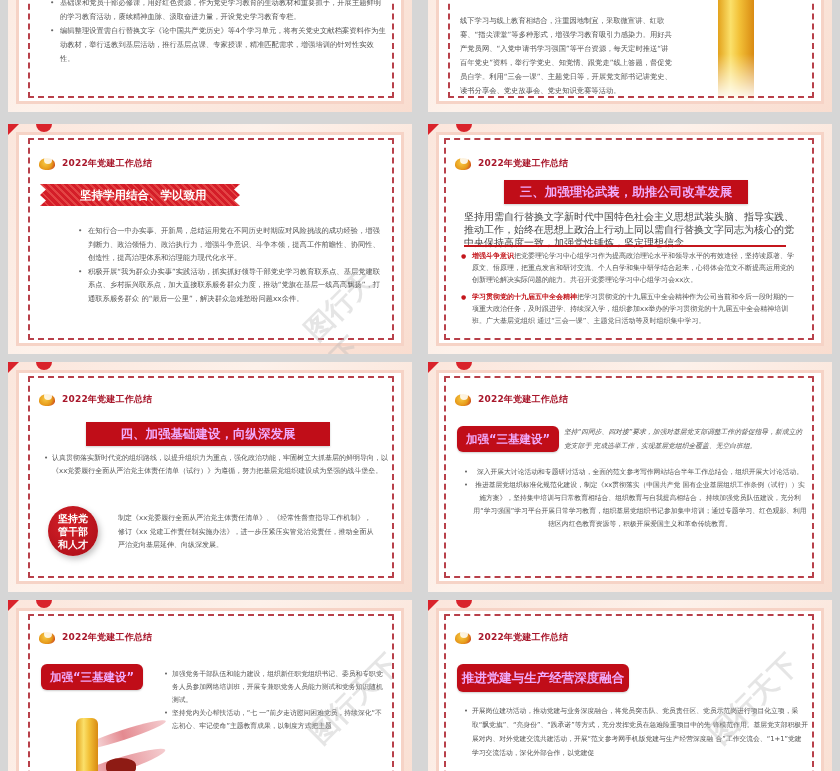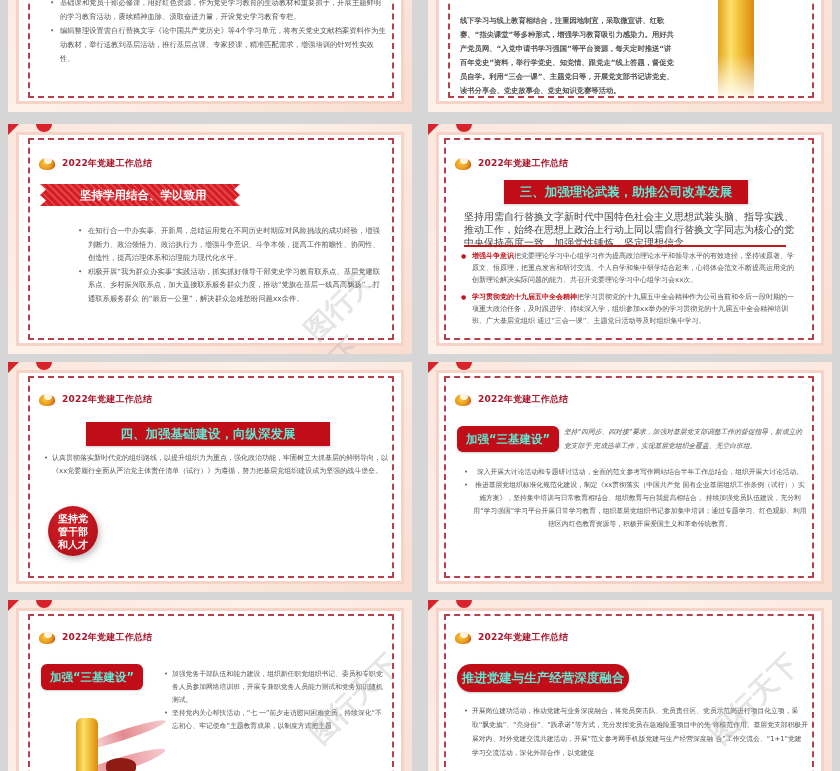--- a/index.html
+++ b/index.html
@@ -42,21 +42,21 @@
     background:#fff; opacity:.85;
   }
   .hdr-title { font-size:9px; font-weight:bold; color:#a8162a; letter-spacing:.2px; }
   .body-text { font-size:7.3px; line-height:14px; color:#555; }
   .bullets { list-style:none; margin:0; padding:0; }
   .bullets li { position:relative; padding-left:12px; }
   .bullets li::before { content:"•"; position:absolute; left:2px; color:#666; }
   .red-bullets li::before { content:"●"; color:#c4161c; font-size:6px; left:1px; }
   .hl { color:#c4161c; font-weight:bold; }
   .banner {
-    position:absolute; background:#c00d18; color:#5eead4; font-weight:bold;
+    position:absolute; background:#c00d18; color:#f0abfc; font-weight:bold;
     display:flex; align-items:center; justify-content:center;
     box-shadow:0 1px 2px rgba(0,0,0,.2);
     text-align:right;
   }
   .ribbon {
     position:absolute; left:40px; top:184px; width:200px; height:22px;
     background:
       repeating-linear-gradient(45deg,rgba(255,140,120,.35) 0 2px,transparent 2px 5px),
       #d41d28;
     color:#fff; font-weight:bold; font-size:11.5px;
@@ -102,21 +102,21 @@
       <li style="padding-left:12px;">基础课和党员干部必修课，用好红色资源，作为党史学习教育的生动教材和重要抓手，开展主题鲜明的学习教育活动，赓续精神血脉、汲取奋进力量，开设党史学习教育专栏。</li>
       <li>编辑整理设置需自行替换文字《论中国共产党历史》等4个学习单元，将有关党史文献档案资料作为生动教材，举行送教到基层活动，推行基层点课、专家授课，精准匹配需求，增强培训的针对性实效性。</li>
     </ul>
   </div>
 </div>
 
 <div class="slide" style="left:428px; top:-118px;">
   <div class="frame"></div>
   <div class="dash"></div>
   <div class="body-text" style="position:absolute; left:32px; top:114px; width:214px; height:102px; overflow:hidden; display:flex; flex-direction:column; justify-content:flex-end;">
-    <p style="margin:0;font-weight:bold;">线下学习与线上教育相结合，注重因地制宜，采取微宣讲、红歌赛、“指尖课堂”等多种形式，增强学习教育吸引力感染力。用好共产党员网、“入党申请书学习强国”等平台资源，每天定时推送“讲百年党史”资料，举行学党史、知党情、跟党走”线上答题，督促党员自学。利用“三会一课”、主题党日等，开展党支部书记讲党史、读书分享会、党史故事会、党史知识竞赛等活动。</p>
+    <p style="margin:0;">线下学习与线上教育相结合，注重因地制宜，采取微宣讲、红歌赛、“指尖课堂”等多种形式，增强学习教育吸引力感染力。用好共产党员网、“入党申请书学习强国”等平台资源，每天定时推送“讲百年党史”资料，举行学党史、知党情、跟党走”线上答题，督促党员自学。利用“三会一课”、主题党日等，开展党支部书记讲党史、读书分享会、党史故事会、党史知识竞赛等活动。</p>
   </div>
   <div class="pillar pillar-fade" style="left:290px; top:60px; height:160px;"></div>
 </div>
 
 <div class="slide" style="left:8px; top:124px;">
   <div class="frame"></div>
   <div class="corner-tri"></div>
   <div class="corner-semi"></div>
   <div class="dash"></div>
   <div class="hdr" style="left:30px; top:32px;">
@@ -181,20 +181,21 @@
       <li style="padding-left:10px;">认真贯彻落实新时代党的组织路线，以提升组织力为重点，强化政治功能，牢固树立大抓基层的鲜明导向，以《xx党委履行全面从严治党主体责任清单（试行）》为遵循，努力把基层党组织建设成为坚强的战斗堡垒。</li>
     </ul>
   </div>
   <div class="circle-badge" style="left:40px; top:144px;">
     <div>
       <div>坚持党</div>
       <div>管干部</div>
       <div>和人才</div>
     </div>
   </div>
+  <div class="body-text" style="position:absolute; left:110px; top:150px; width:258px; font-size:7px; line-height:13.5px;">制定《xx党委履行全面从严治党主体责任清单》、《经常性督查指导工作机制》，修订《xx 党建工作责任制实施办法》，进一步压紧压实管党治党责任，推动全面从严治党向基层延伸、向纵深发展。</div>
 </div>
 
 <div class="slide" style="left:428px; top:362px;">
   <div class="frame"></div>
   <div class="corner-tri"></div>
   <div class="corner-semi"></div>
   <div class="dash" style="left:16px;"></div>
   <div class="hdr" style="left:26px; top:30px;">
     <span class="emblem">
         <span class="ring"></span>
@@ -245,20 +246,20 @@
   <div class="corner-tri"></div>
   <div class="corner-semi"></div>
   <div class="dash" style="left:16px;"></div>
   <div class="hdr" style="left:26px; top:30px;">
     <span class="emblem">
         <span class="ring"></span>
         <span class="cut"></span>
       </span>
     <span class="hdr-title">2022年党建工作总结</span>
   </div>
-  <div class="banner rounded" style="left:29px; top:64px; width:172px; height:28px; font-size:12.5px;border-radius:14px;">推进党建与生产经营深度融合</div>
+  <div class="banner rounded" style="left:29px; top:64px; width:172px; height:28px; font-size:12.5px;">推进党建与生产经营深度融合</div>
   <div class="body-text" style="position:absolute; left:34px; top:104px; width:346px; font-size:6.8px; line-height:14px;">
     <ul class="bullets">
       <li style="padding-left:10px;">开展岗位建功活动，推动党建与业务深度融合，将党员突击队、党员责任区、党员示范岗进行项目化立项，采取“飘党旗”、“亮身份”、“践承诺”等方式，充分发挥党员在急难险重项目中的先 锋模范作用。基层党支部积极开展对内、对外党建交流共建活动，开展“范文参考网手机版党建与生产经营深度融 合”工作交流会、“1+1”党建学习交流活动，深化外部合作，以党建促</li>
     </ul>
   </div>
   <div class="watermark" style="left:270px; top:80px;">图行天下</div>
 </div>
 
 </body></html>

